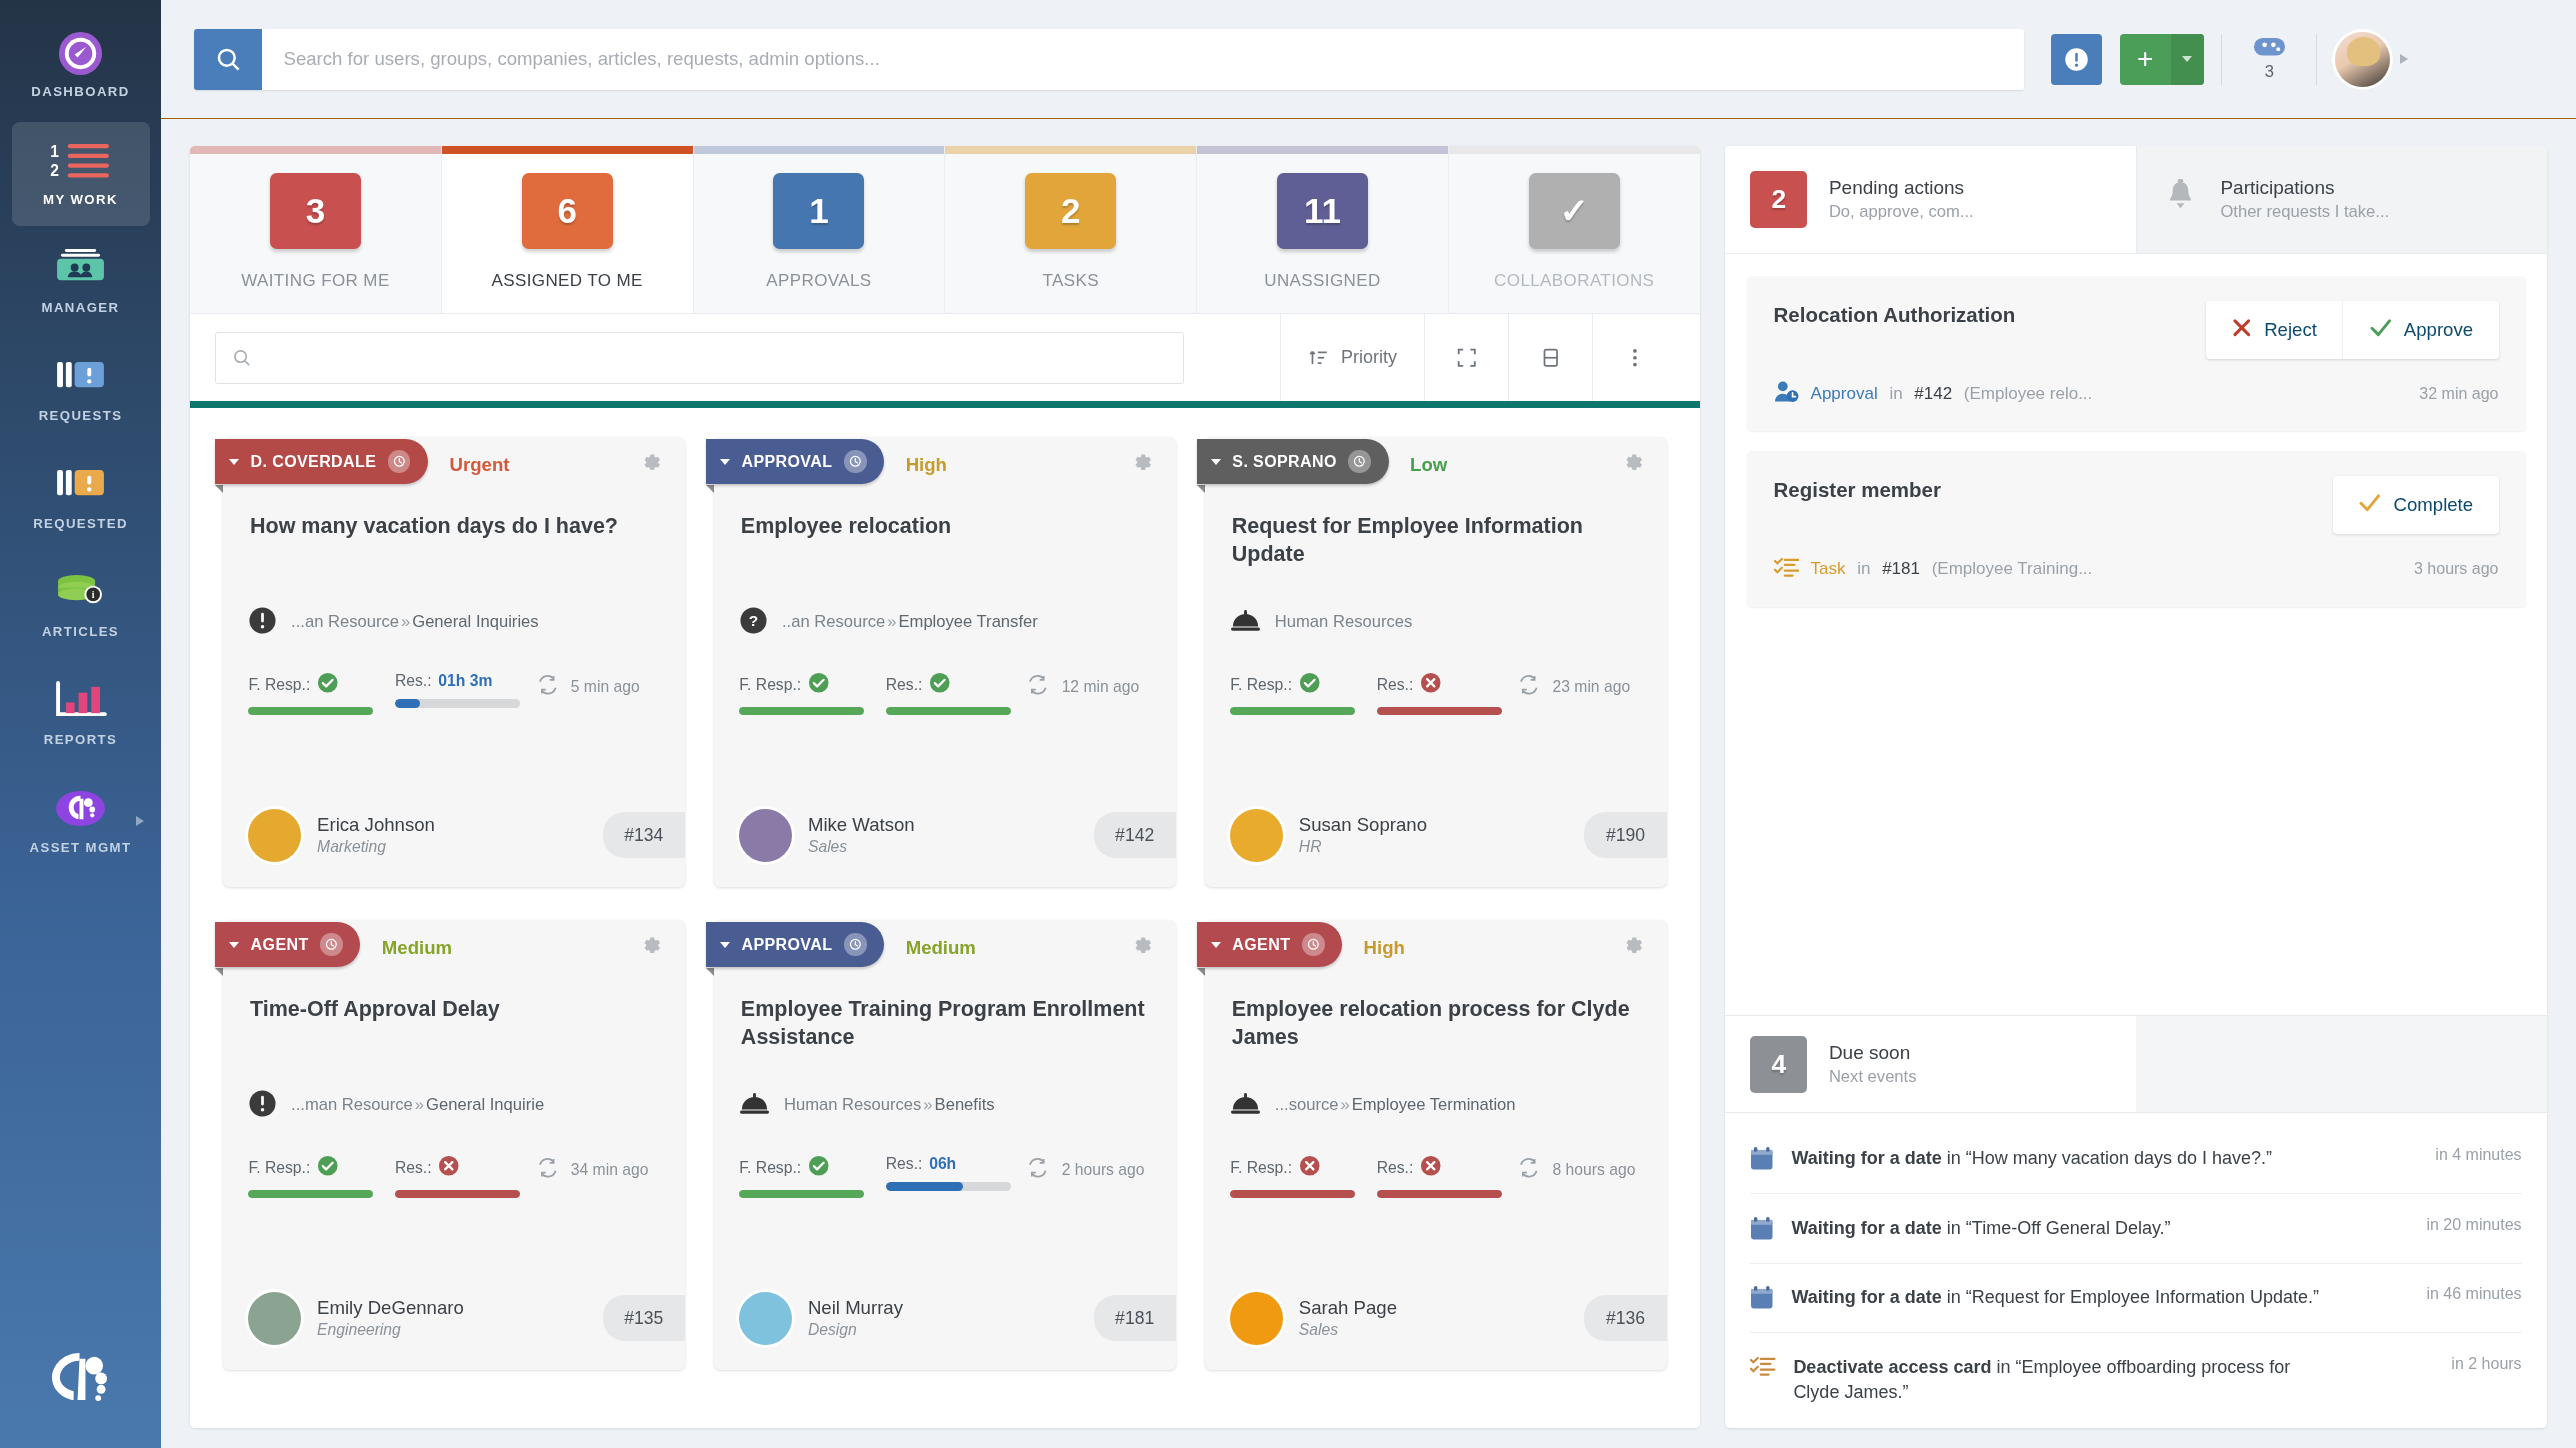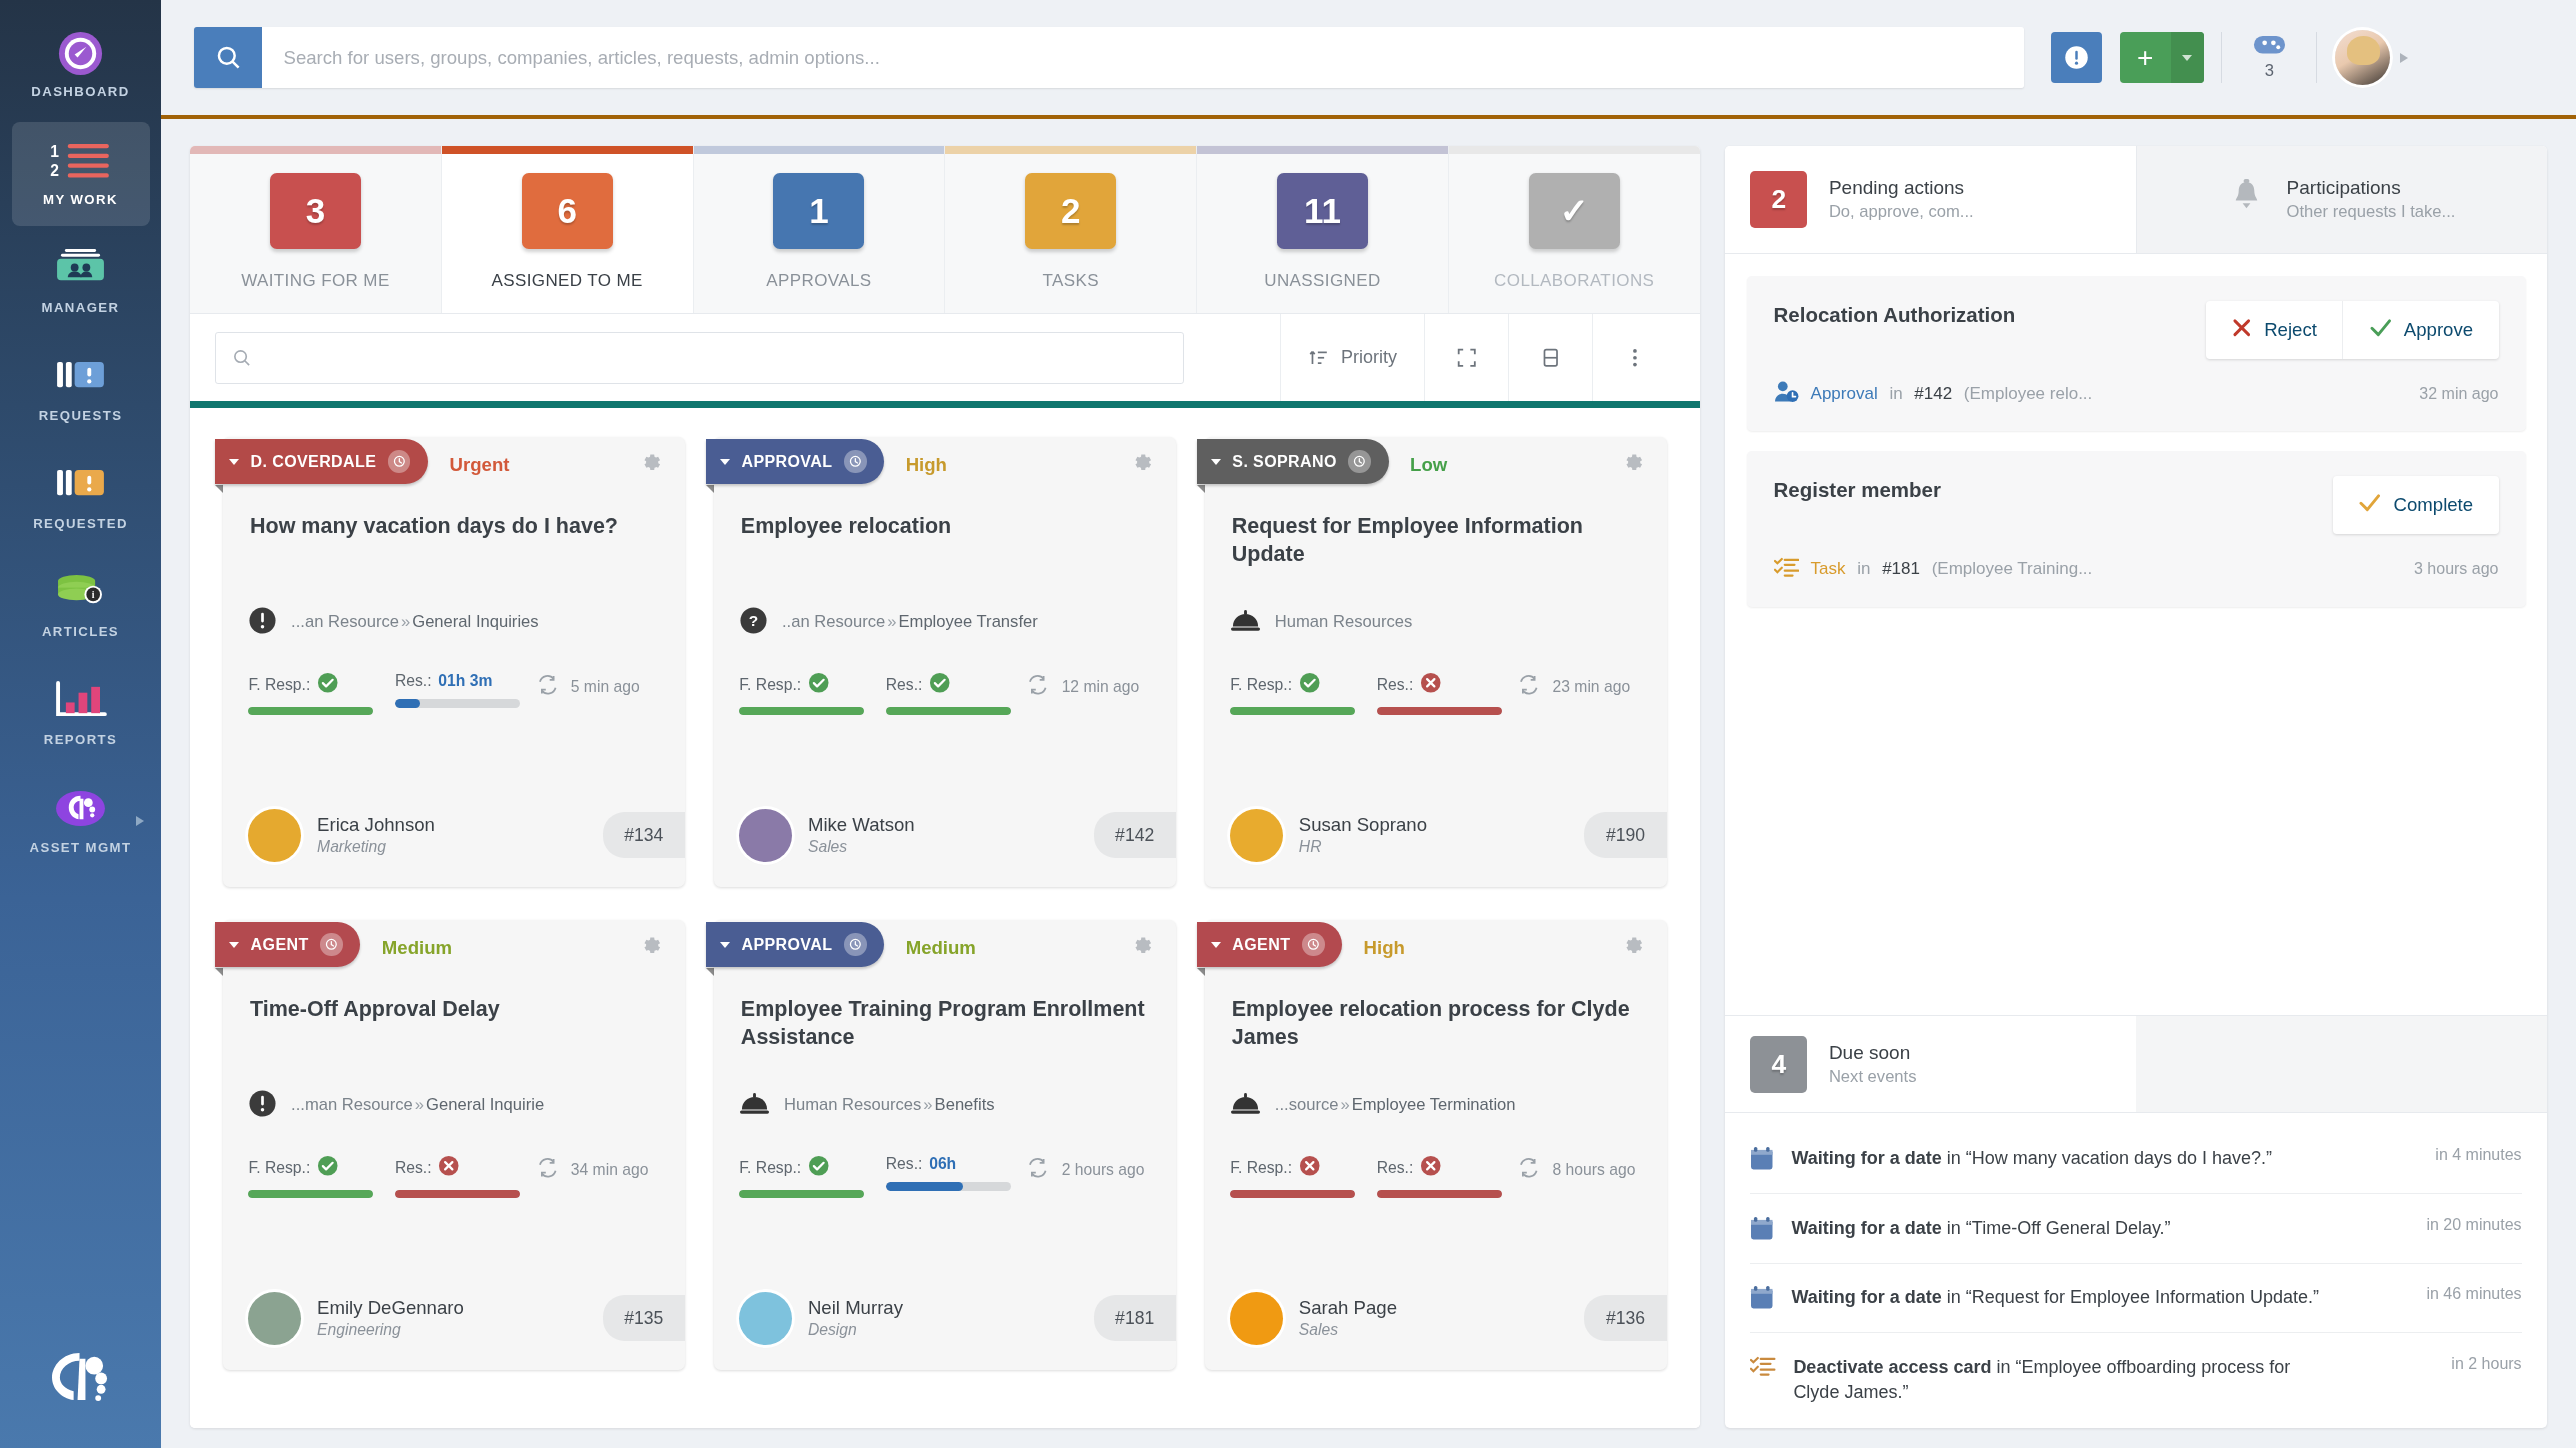--- a/index.html
+++ b/index.html
@@ -34,21 +34,21 @@
     position: absolute; right: 5.9px; top: 47px;
     width: 0; height: 0; border-left: 8.8px solid #8fa9c4;
     border-top: 5.9px solid transparent; border-bottom: 5.9px solid transparent;
   }
   .brandmark { position:absolute; bottom: 41px; }
 
   
   .content { flex:1; display:flex; flex-direction:column; min-width:0; }
   .topbar {
     height: 119px; background:#eef1f5; display:flex; align-items:center;
-    padding: 0 35px 0 33px; border-bottom: 4px solid #a16207; flex:0 0 119px;
+    padding: 0 35px 0 33px; border-bottom: 1px solid #a16207; flex:0 0 119px;
   }
   .searchwrap { display:flex; height: 61px; flex:1; max-width: 1830px;
     box-shadow: 0 1px 2px rgba(0,0,0,.10); border-radius: 2.9px; overflow:hidden; }
   .search-btn { width: 68px; background:#4a7ebb; display:flex; align-items:center; justify-content:center; cursor:pointer; }
   .search-input { flex:1; border:none; outline:none; background:#fff; padding: 0 21.5px;
     font-size: 18.6px; color:#4a4a4a; font-family:"Liberation Sans",sans-serif; }
   .search-input::placeholder { color:#a8adb4; }
   .hdr-actions { display:flex; align-items:center; margin-left: 27px; gap: 17.6px; }
   .hdr-sq { width:51px; height:51px; border-radius:3.9px; display:flex; align-items:center; justify-content:center; cursor:pointer; }
   .hdr-blue { background:#4a7ebb; }
@@ -146,21 +146,21 @@
   .who .nm { font-size:18.6px; color:#3b4147; }
   .who .dp { font-size:15.7px; color:#8a9199; font-style:italic; margin-top:2px; }
   .idtag { margin-left:auto; background:#e6e7e8; color:#4c5259; font-size:17.6px;
     padding: 12.7px 21.5px; border-radius: 21.5px 0 0 21.5px; }
 
   
   .rp-tabs { display:flex; height: 108px; border-bottom:1px solid #e7eaee; }
   .rp-tab { flex:1; display:flex; align-items:center; gap:21.5px; padding: 0 25.4px; cursor:pointer; }
   .rp-tab.active { background:#fff; }
   .rp-tab.inactive { background:#f2f3f5; }
-  .rp-tab + .rp-tab { border-left:1px solid #e7eaee;justify-content:center; }
+  .rp-tab + .rp-tab { border-left:1px solid #e7eaee; }
   .rp-badge { width:57px;height:57px;border-radius:4.9px;display:flex;align-items:center;justify-content:center;
     color:#fff;font-size:26.4px;font-weight:700;text-shadow:0 2px 2px rgba(0,0,0,.22); flex:0 0 57px; }
   .rp-ttl { font-size:19px; color:#3b4147; }
   .rp-sub { font-size:16.6px; color:#9aa1a8; margin-top:2.9px; }
   .rp-body { flex:1; padding: 21.5px 21.5px 0 21.5px; overflow:hidden; }
   .action-card { background:#f7f7f8; border-radius:4.9px; padding: 25.4px 27px 23.5px 27px;
     margin-bottom: 19.6px; box-shadow: 0 1px 2px rgba(0,0,0,.07); }
   .ac-top { display:flex; align-items:flex-start; }
   .ac-name { font-size:20.5px; font-weight:700; color:#3b4147; line-height:1.4; max-width: 323px; }
   .ac-btns { margin-left:auto; display:flex; background:#fff; border-radius:3.9px;

